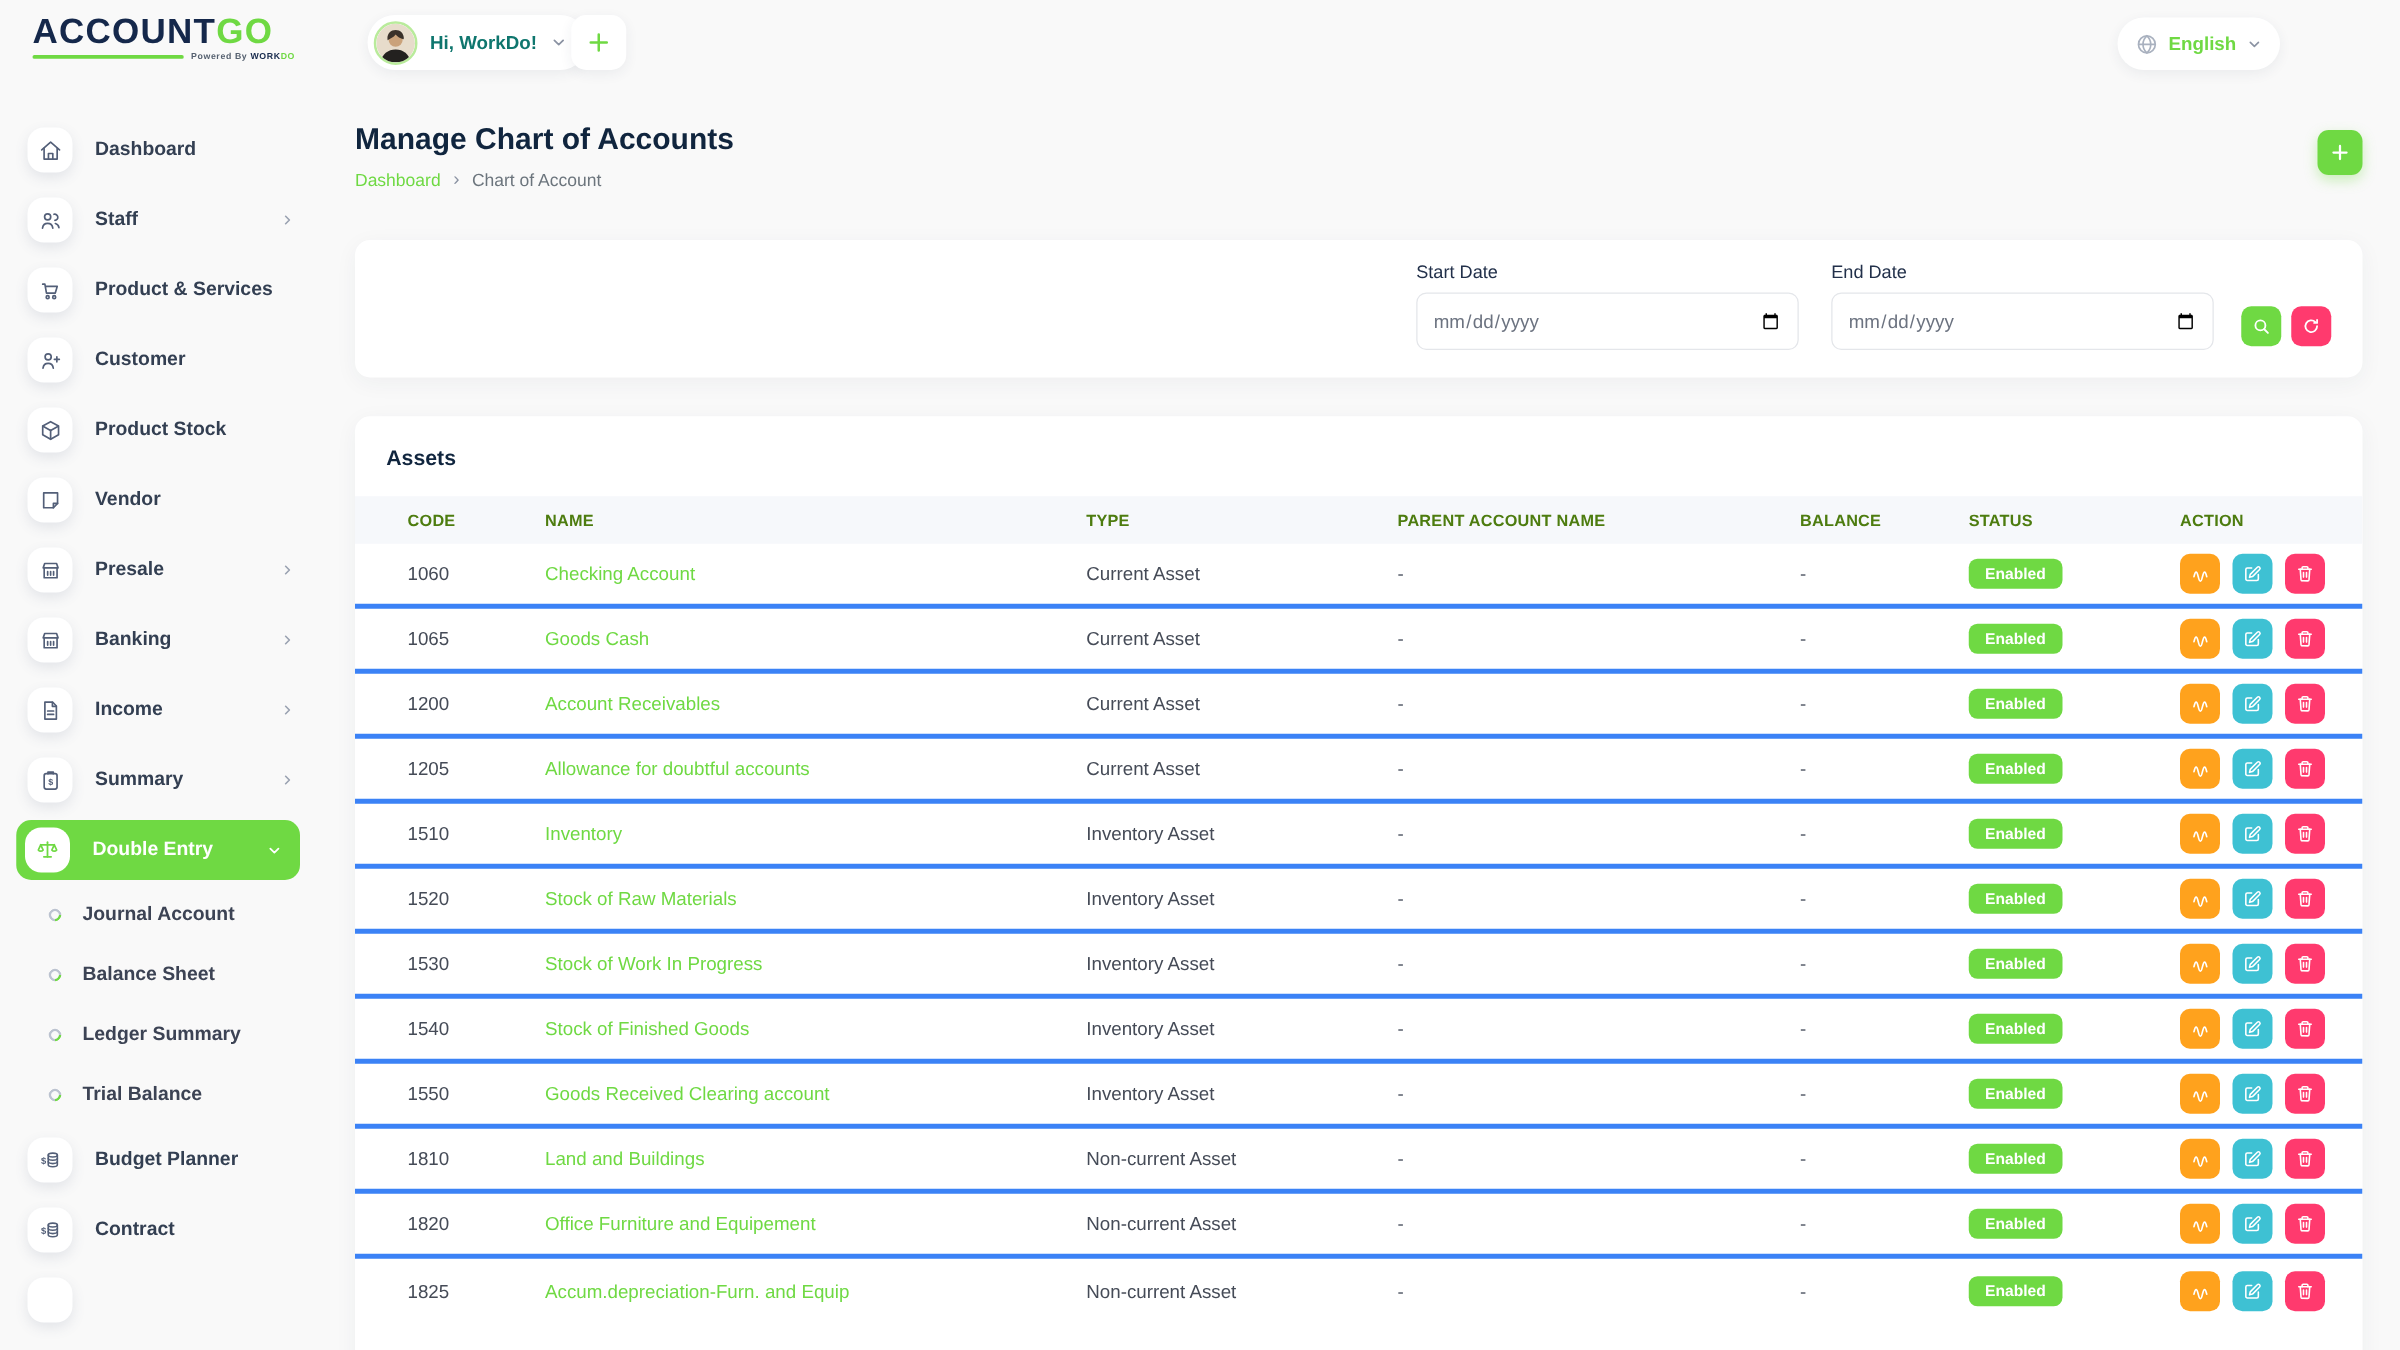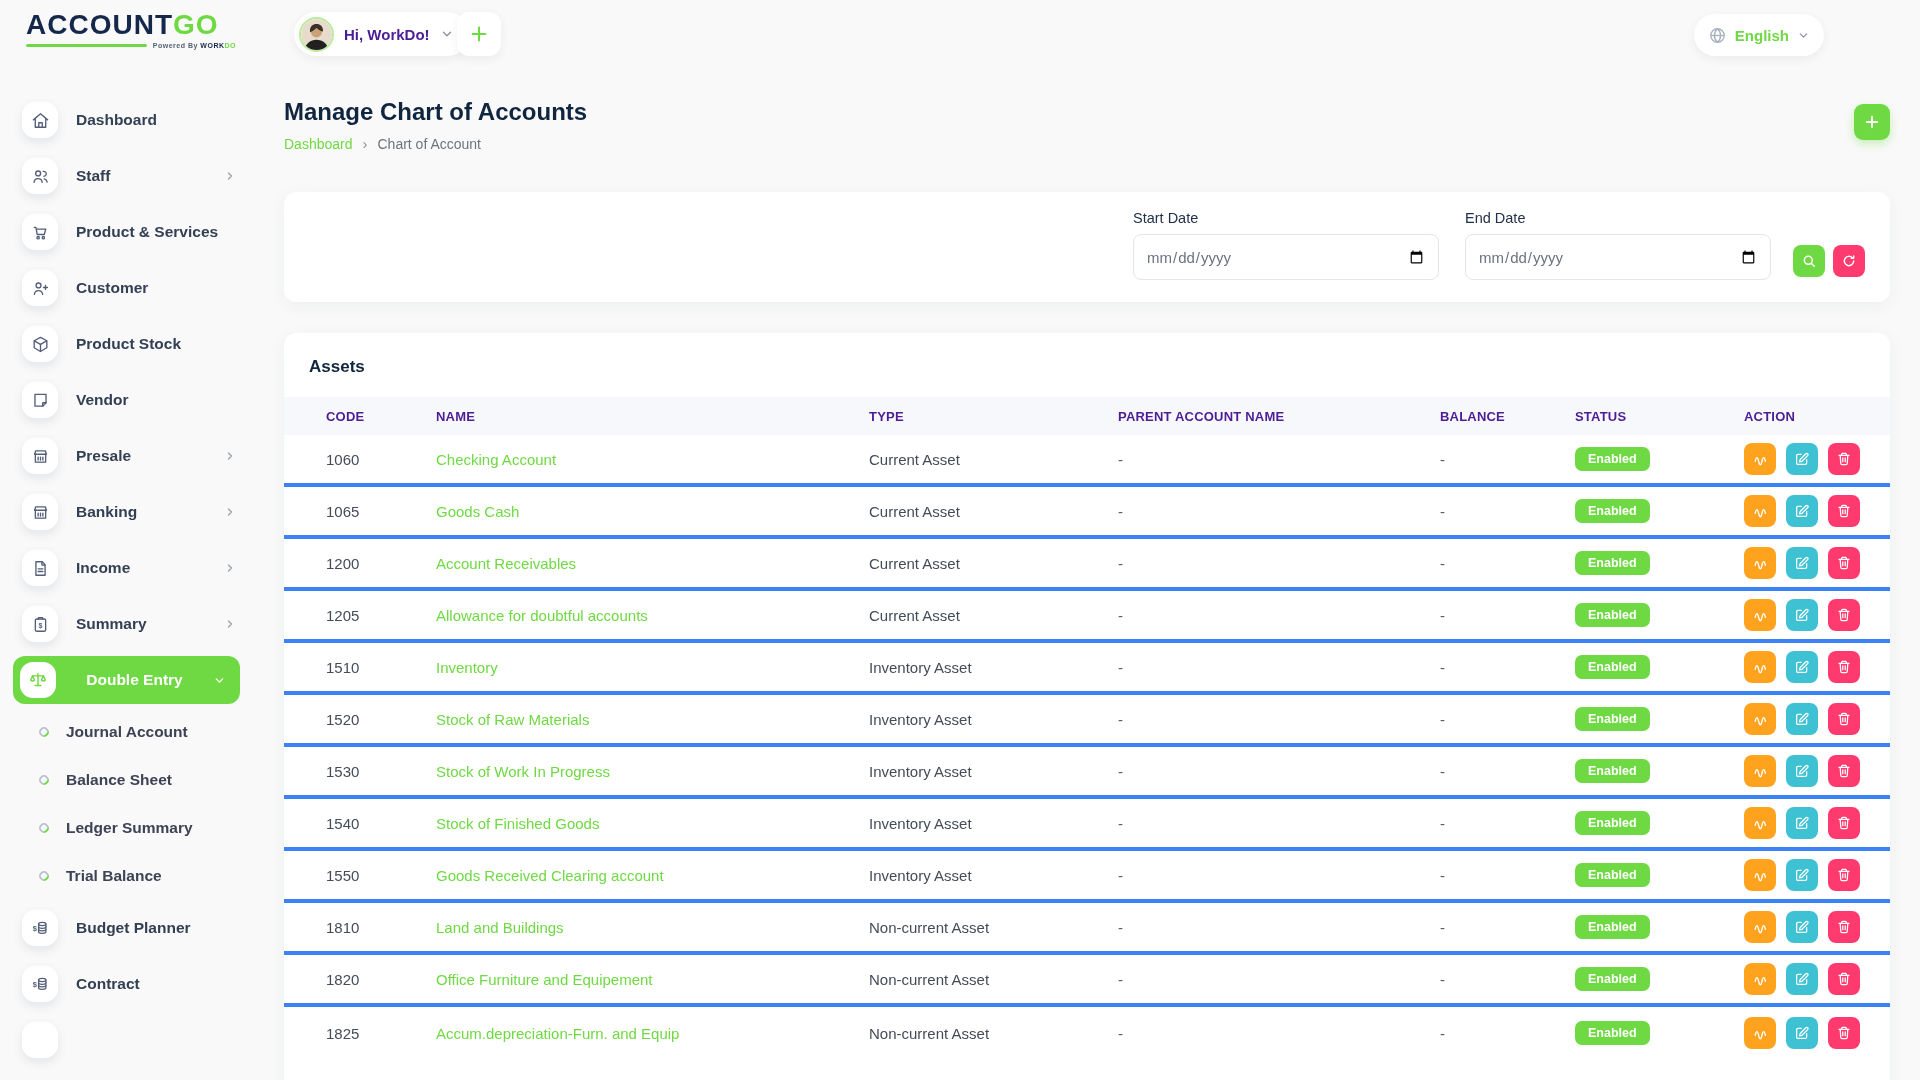--- a/index.html
+++ b/index.html
@@ -13,40 +13,40 @@
   .logo-text .go { color:#6fd943; }
   .logo-sub { display:flex; align-items:center; gap:6px; margin-top:2px; }
   .logo-bar { height:3px; background:#6fd943; border-radius:2px; flex:1; }
   .logo-tag { font-size:7px; font-weight:700; color:#55606f; letter-spacing:.5px; white-space:nowrap; }
   .logo-tag b { color:#15284b; } .logo-tag .go { color:#6fd943; }
 
   .pill { background:#fff; border-radius:24px; box-shadow:0 3px 10px rgba(40,50,80,.07);
           display:flex; align-items:center; cursor:pointer; }
   .user-pill { position:absolute; left:294px; top:12px; height:44px; padding:0 16px 0 5px; gap:10px; }
   .avatar { width:35px; height:35px; border-radius:50%; overflow:hidden; border:2px solid #b9eb9b; flex:none; }
-  .user-name { font-size:15px; font-weight:700; color:#4c1d95; }
+  .user-name { font-size:15px; font-weight:700; color:#0f766e; }
   .chev { color:#8b93a3; display:flex; align-items:center; }
   .sq-btn { position:absolute; left:457px; top:12px; width:44px; height:44px; border:none;
             background:#fff; border-radius:12px; box-shadow:0 3px 10px rgba(40,50,80,.07);
             display:flex; align-items:center; justify-content:center; color:#6fd943; cursor:pointer; }
   .lang-pill { position:absolute; right:32px; top:14px; height:42px; padding:0 14px; gap:8px; }
   .lang-label { font-size:15px; font-weight:700; color:#6fd943; }
   .globe { color:#a9b1bf; display:flex; }
 
   
   .sidebar { position:absolute; left:0; top:92px; width:260px; }
   .side-item { height:56px; display:flex; align-items:center; padding-left:22px; gap:18px; cursor:pointer; }
   .icon-box { width:36px; height:36px; background:#fff; border-radius:13px; flex:none;
               box-shadow:0 4px 10px rgba(80,90,120,.13); display:flex; align-items:center;
               justify-content:center; color:#535f78; }
   .side-label { font-size:15.5px; font-weight:600; color:#333f52; flex:1; }
   .side-chev { color:#9aa2b1; margin-right:24px; display:flex; }
   .side-item.active-wrap { padding-left:0; }
   .active-bar { margin-left:13px; width:227px; height:48px; background:#6fd943; border-radius:12px;
-                display:flex; align-items:center; gap:18px; padding-left:7px;text-align:center; }
+                display:flex; align-items:center; gap:18px; padding-left:7px; }
   .active-bar .icon-box { box-shadow:none; color:#6fd943; }
   .active-bar .side-label { color:#fff; font-weight:700; }
   .active-bar .side-chev { color:#fff; margin-right:14px; }
 
   .sub-item { height:48px; display:flex; align-items:center; padding-left:39px; gap:17px; cursor:pointer; }
   .bullet { width:10px; height:10px; border-radius:50%; border:2.5px solid #bcc3d0;
             border-bottom-color:#6fd943; transform:rotate(-45deg); flex:none; }
   .sub-label { font-size:15.5px; font-weight:600; color:#3c4354; }
   .sub-item.active .sub-label { color:#6fd943; font-weight:700; }
 
@@ -71,21 +71,21 @@
             color:#6c7380; width:100%; background:#fff; font-family:inherit; }
   .fbtns { display:flex; gap:8px; margin-top:35px; }
   .fbtn { width:32px; height:32px; border:none; border-radius:8px; color:#fff; display:flex;
           align-items:center; justify-content:center; cursor:pointer; }
   .fbtn.search { background:#6fd943; } .fbtn.reset { background:#ff3a6e; }
 
   .table-card { margin-top:31px; height:779px; overflow:hidden; }
   h2.section-title { font-size:17px; font-weight:700; color:#10253e; padding:24px 0 20px 25px; }
   .thead, .trow { display:grid; grid-template-columns:152px 433px 249px 322px 135px 169px 146px;
                   align-items:center; }
-  .thead { height:38px; background:#f6f8fb; font-size:13px; font-weight:700; color:#4c1d95;
+  .thead { height:38px; background:#f6f8fb; font-size:13px; font-weight:700; color:#4d7c0f;
            letter-spacing:.2px; }
   .th:first-child, .td.code { padding-left:42px; }
   .trow { height:52px; border-bottom:4px solid #3b82f6; font-size:15px; color:#454b57; }
   .trow:last-child { border-bottom:none; }
   .name-link { color:#6fd943; text-decoration:none; cursor:pointer; }
   .td.dash { color:#565d6a; }
   .badge { display:inline-block; background:#6fd943; color:#fff; font-size:12.5px; font-weight:600;
            padding:5px 13px; border-radius:7px; }
   .actions { display:flex; gap:10px; }
   .abtn { width:32px; height:32px; border:none; border-radius:8px; color:#fff; display:flex;

